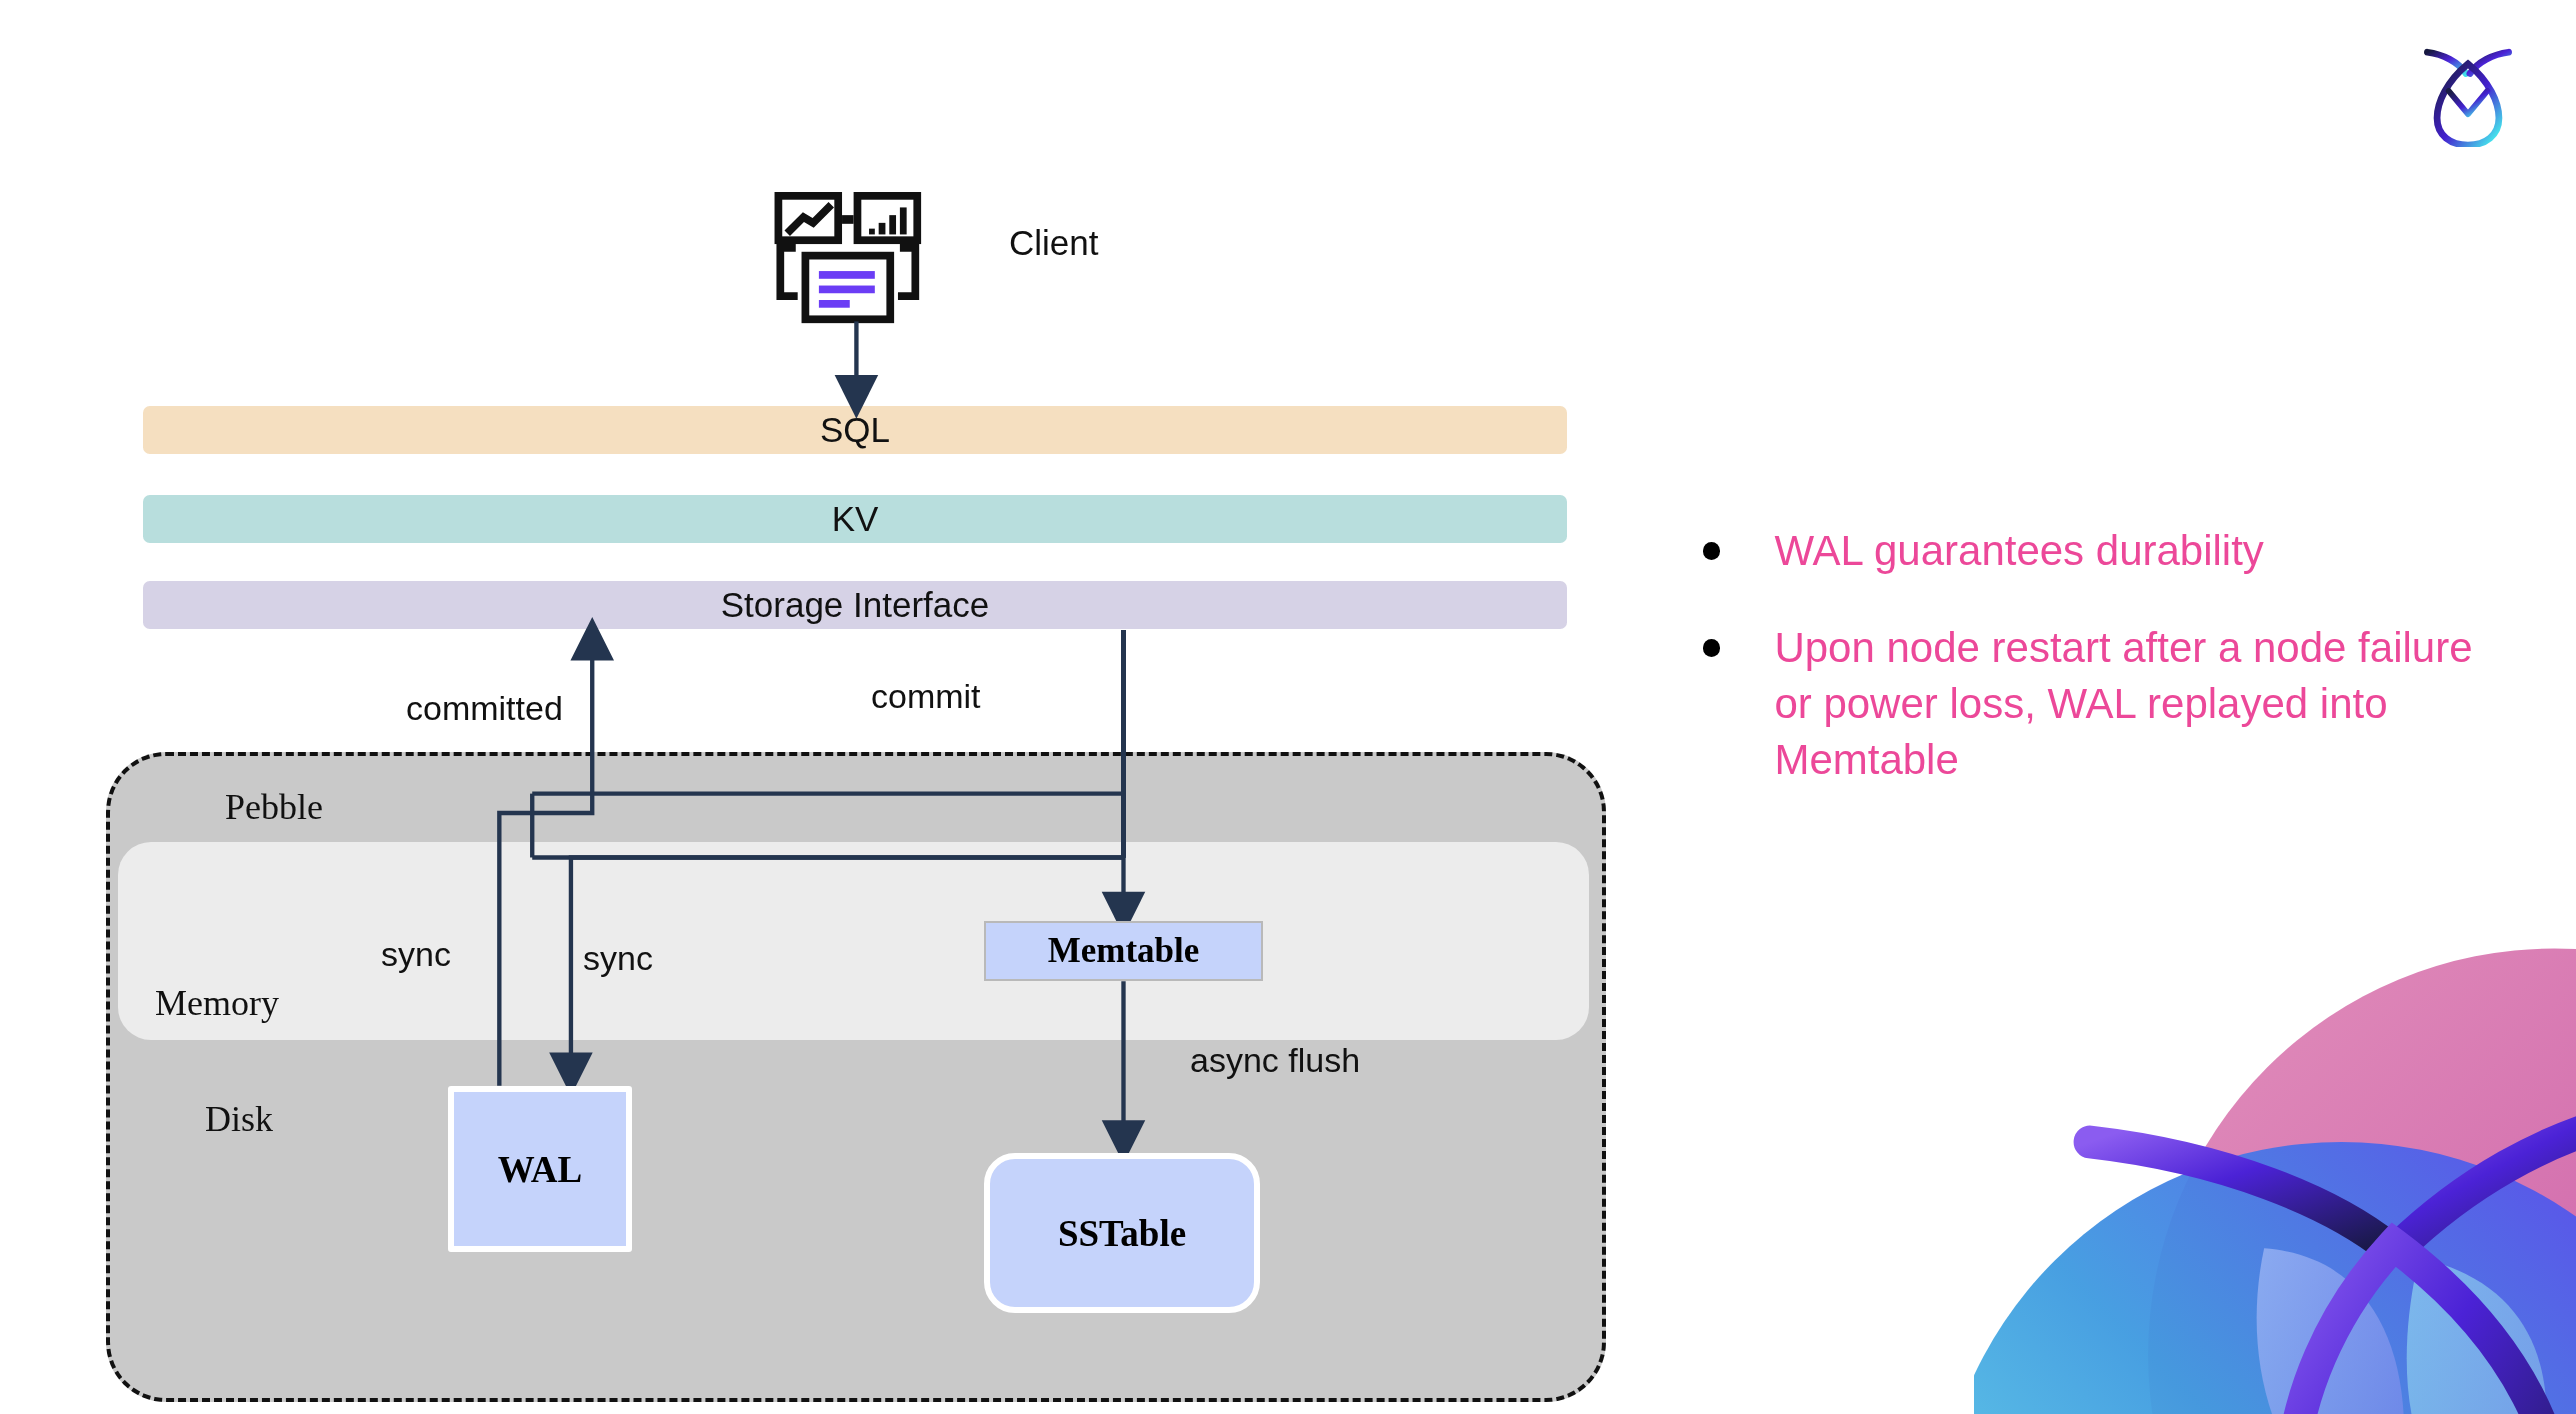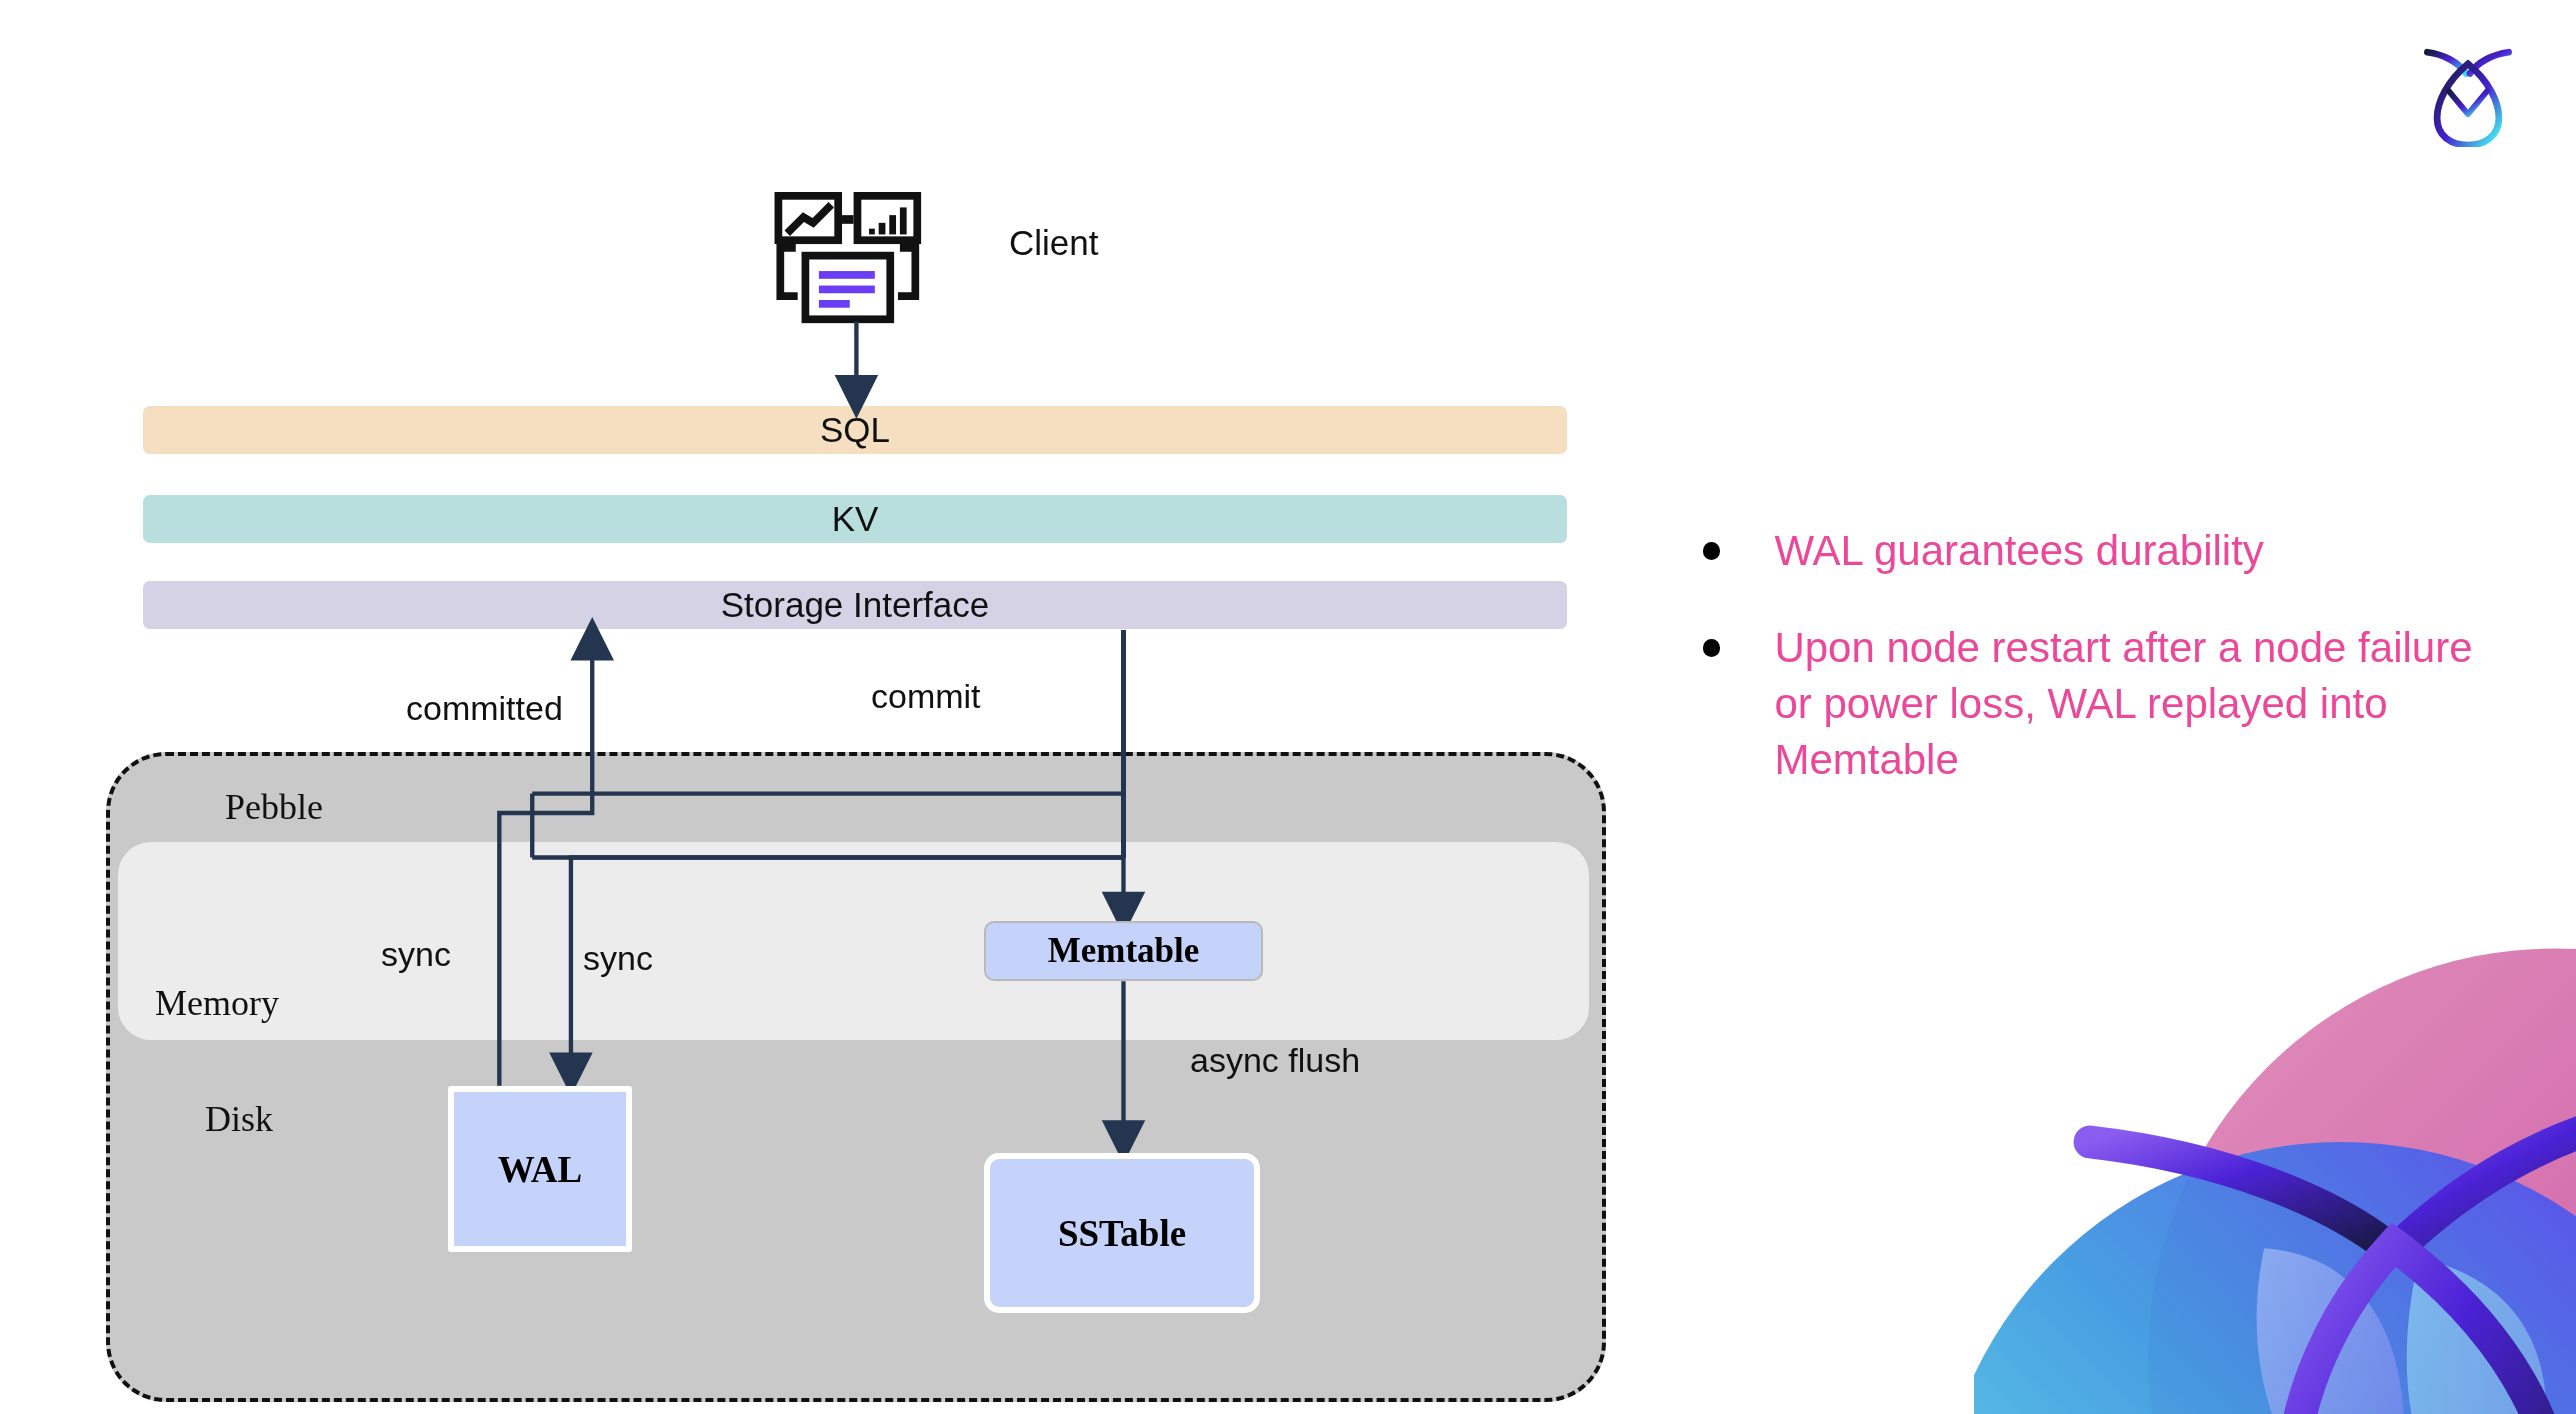--- a/index.html
+++ b/index.html
@@ -64,29 +64,29 @@
     font-family:"Liberation Serif",serif;font-size:36px;color:#111;
   }
 
   
   .node-box{
     position:absolute;display:flex;align-items:center;justify-content:center;
     background:#c5d3fb;font-family:"Liberation Serif",serif;font-weight:bold;
     color:#000;box-sizing:border-box;
   }
   #node-memtable{
-    left:984px;top:921px;width:279px;height:60px;border-radius:10px;
+    left:984px;top:921px;width:279px;height:60px;border-radius:0;
     border:2.9px solid #b9b9b9;font-size:35px;
   }
   #node-wal{
     left:448px;top:1086px;width:184px;height:166px;border-radius:3px;
     border:6.8px solid #ffffff;font-size:37px;
   }
   #node-sstable{
-    left:984px;top:1153px;width:276px;height:160px;border-radius:15px;
+    left:984px;top:1153px;width:276px;height:160px;border-radius:31px;
     border:6.8px solid #ffffff;font-size:37px;
   }
 
   
   .arrow-label{
     position:absolute;font-family:"Liberation Sans",sans-serif;
     font-size:34px;color:#111;white-space:nowrap;
   }
   #label-committed{left:406px;top:689px;}
   #label-commit{left:871px;top:677px;}

